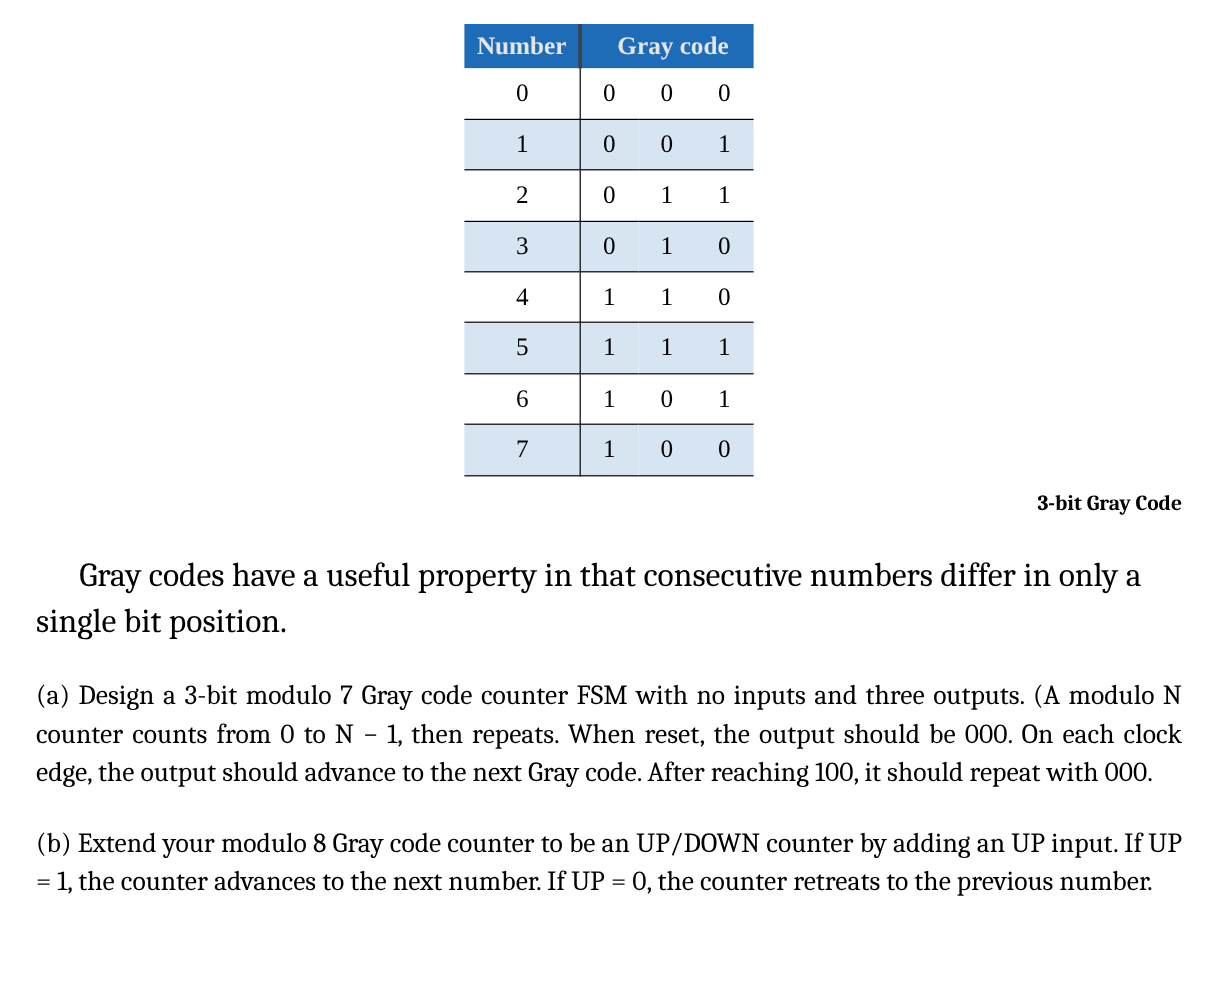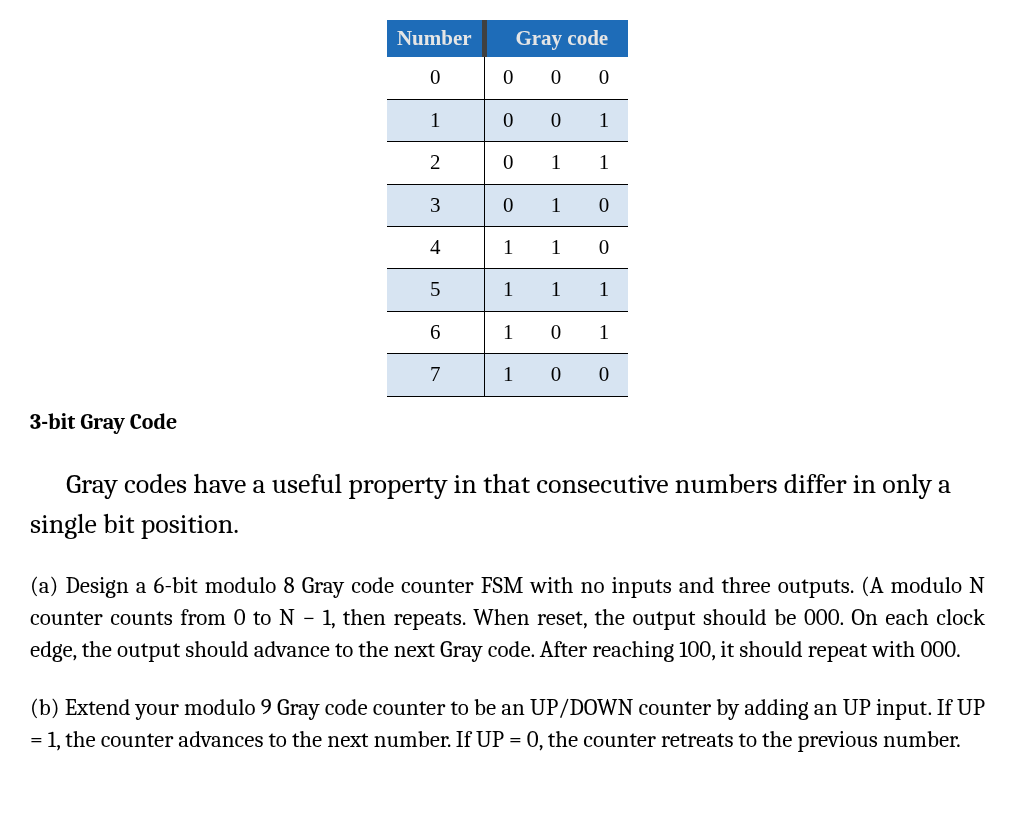--- a/index.html
+++ b/index.html
@@ -31,21 +31,21 @@
       padding: 4px 10px;
       font-family: 'Times New Roman', serif;
       font-size: 21px;
     }
     th.number-header {
       border-right: 1px solid #000000;
       border-left: none;
       border-top: none;
     }
     th.gray-header {
-      border-left: 5px solid #404040;
+      border-left: 3px solid #404040;
       padding-left: 19px;
     }
     td {
       text-align: center;
       padding: 6px 0;
       font-family: 'Times New Roman', serif;
       font-size: 21px;
       border-bottom: 1px solid #000000;
     }
     tr.even td {
@@ -55,23 +55,23 @@
       background: #d7e4f2;
     }
     td.num-cell {
       width: 95px;
       border-right: 1px solid #000000;
     }
     td.bit-cell {
       width: 48px;
     }
     .table-caption {
-      text-align: left;
+      text-align: right;
       font-weight: bold;
-      font-size: 22px;
+      font-size: 18px;
       margin-top: 8px;
       margin-bottom: 28px;
       font-family: Cambria, Georgia, serif;
     }
     .intro-para {
       font-family: Cambria, Georgia, serif;
       font-size: 28px;
       text-align: left;
       margin-bottom: 26px;
     }
@@ -147,15 +147,15 @@
         <td class="bit-cell">0</td>
       </tr>
     </tbody>
   </table>
 </div>
 
 <div class="table-caption">3-bit Gray Code</div>
 
 <p class="intro-para"><span class="indent"></span><span>Gray codes have a useful property in that consecutive numbers differ in only a single bit position.</span></p>
 
-<p class="question-para">(a) Design a 6-bit modulo 8 Gray code counter FSM with no inputs and three outputs. (A modulo N counter counts from 0 to N − 1, then repeats. When reset, the output should be 000. On each clock edge, the output should advance to the next Gray code. After reaching 100, it should repeat with 000.</p>
+<p class="question-para">(a) Design a 3-bit modulo 7 Gray code counter FSM with no inputs and three outputs. (A modulo N counter counts from 0 to N − 1, then repeats. When reset, the output should be 000. On each clock edge, the output should advance to the next Gray code. After reaching 100, it should repeat with 000.</p>
 
-<p class="question-para">(b) Extend your modulo 9 Gray code counter to be an UP/DOWN counter by adding an UP input. If UP = 1, the counter advances to the next number. If UP = 0, the counter retreats to the previous number.</p>
+<p class="question-para">(b) Extend your modulo 8 Gray code counter to be an UP/DOWN counter by adding an UP input. If UP = 1, the counter advances to the next number. If UP = 0, the counter retreats to the previous number.</p>
 
 </body></html>

